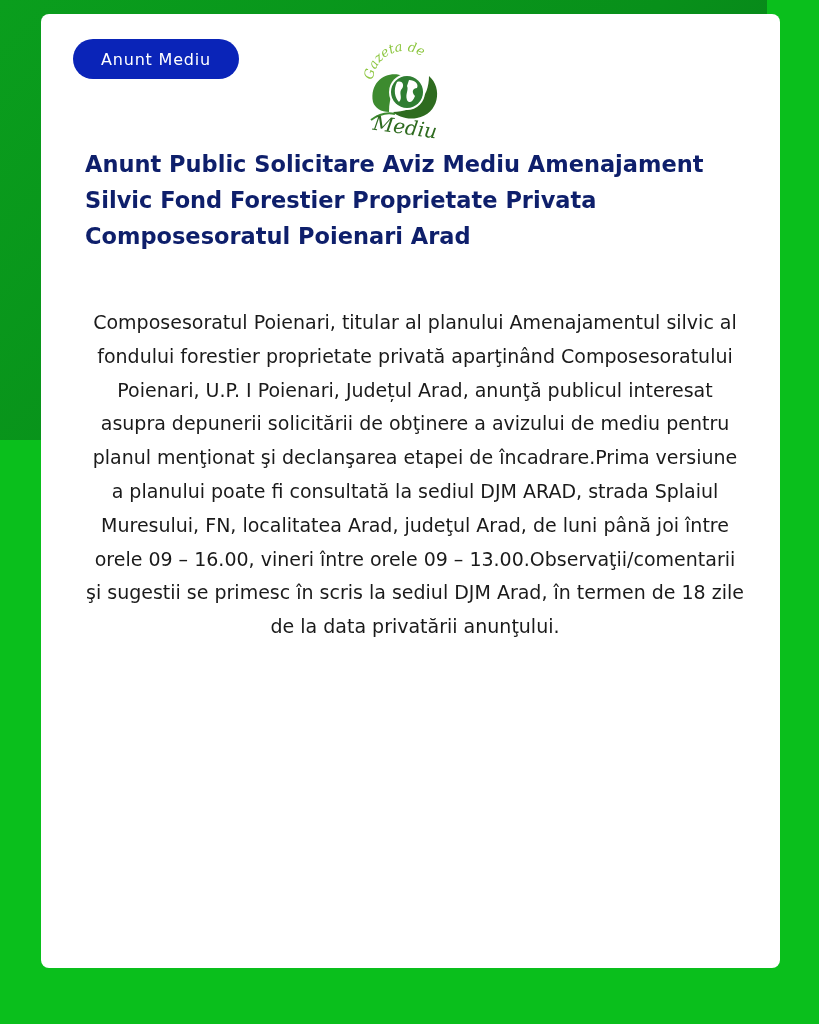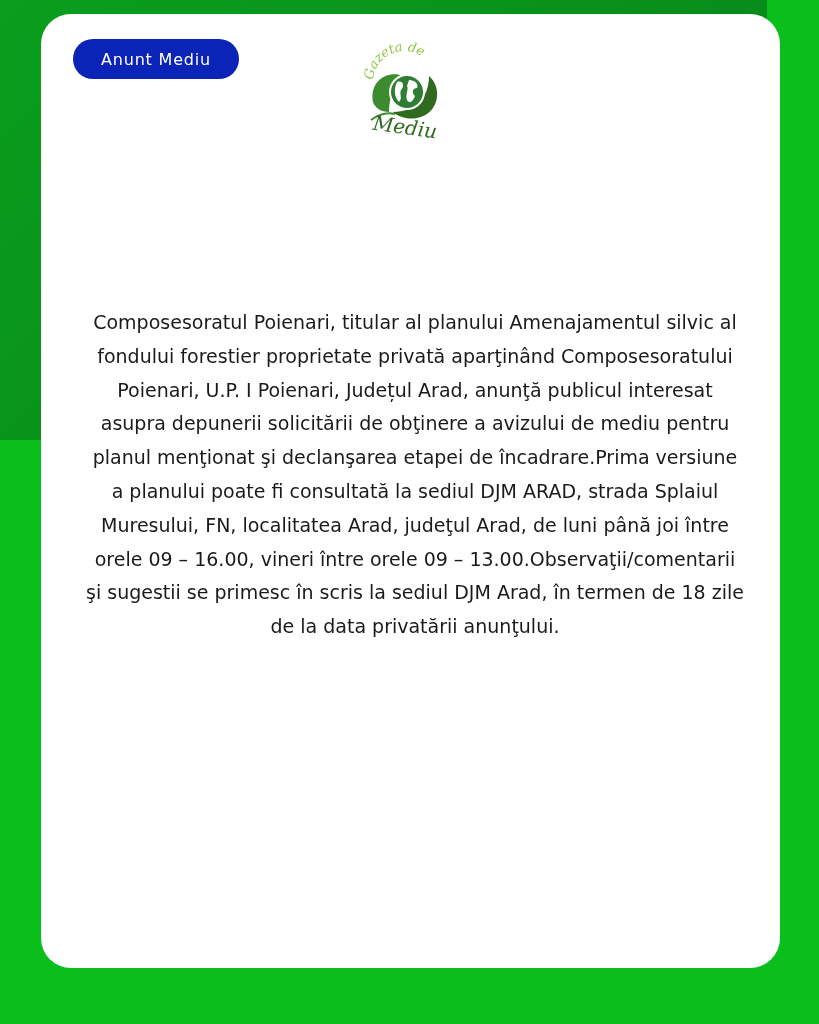--- a/index.html
+++ b/index.html
@@ -7,21 +7,21 @@
       width: 819px; height: 1024px; position: relative; overflow: hidden;
       background: #0abf1c;
       font-family: "DejaVu Sans", sans-serif;
     }
     .dark-block {
       position: absolute; left: 0; top: 0; width: 767px; height: 440px;
       background: linear-gradient(135deg, #0a9e1d 0%, #08901a 55%, #06781a 100%);
     }
     .card {
       position: absolute; left: 41px; top: 14px; width: 739px; height: 954px;
-      background: #ffffff; border-radius: 30px;
+      background: #ffffff; border-radius: 8px;
     }
     .badge {
       position: absolute; left: 32px; top: 25px; width: 166px; height: 40px;
       border-radius: 20px; background: #0a24b8; color: #ffffff;
       font-size: 16px; letter-spacing: 0.8px;
       display: flex; align-items: center; justify-content: center;
     }
     .logo {
       position: absolute; left: 318px; top: 26px; width: 90px; height: 100px;
     }
@@ -57,15 +57,16 @@
       <path d="M70,36 C84,48 80,74 58,78 C48,80 38,76 34,72 C56,72 70,58 70,36 Z" fill="#2e6b1f"></path>
       <circle cx="48" cy="52" r="18" fill="#ffffff"></circle>
       <circle cx="48" cy="52" r="16" fill="#2f7d32"></circle>
       <path d="M38,42 C44,40 46,46 42,50 C40,54 44,58 40,62 C36,58 34,50 38,42 Z" fill="#ffffff"></path>
       <path d="M50,40 C56,40 60,44 58,48 C54,48 52,52 56,56 C54,62 50,64 48,60 C46,54 50,50 48,46 Z" fill="#ffffff"></path>
       <path d="M12,80 C20,74 28,72 36,74" stroke="#3d8b2f" stroke-width="2" fill="none"></path>
       <text x="46" y="94" text-anchor="middle" font-family="DejaVu Serif, serif" font-style="italic" font-size="20" fill="#2e6b1f" transform="rotate(8 46 88)">Mediu</text>
     </svg>
   </div>
 
+  <h1 class="title">Anunt Public Solicitare Aviz Mediu Amenajament Silvic Fond Forestier Proprietate Privata Composesoratul Poienari Arad</h1>
 
   <p class="body-text">Composesoratul Poienari, titular al planului Amenajamentul silvic al fondului forestier proprietate privată aparţinând Composesoratului Poienari, U.P. I Poienari, Județul Arad, anunţă publicul interesat asupra depunerii solicitării de obţinere a avizului de mediu pentru planul menţionat şi declanşarea etapei de încadrare.Prima versiune a planului poate fi consultată la sediul DJM ARAD, strada Splaiul Muresului, FN, localitatea Arad, judeţul Arad, de luni până joi între orele 09 – 16.00, vineri între orele 09 – 13.00.Observaţii/comentarii şi sugestii se primesc în scris la sediul DJM Arad, în termen de 18 zile de la data privatării anunţului.</p>
 </div>
 
 </body></html>

